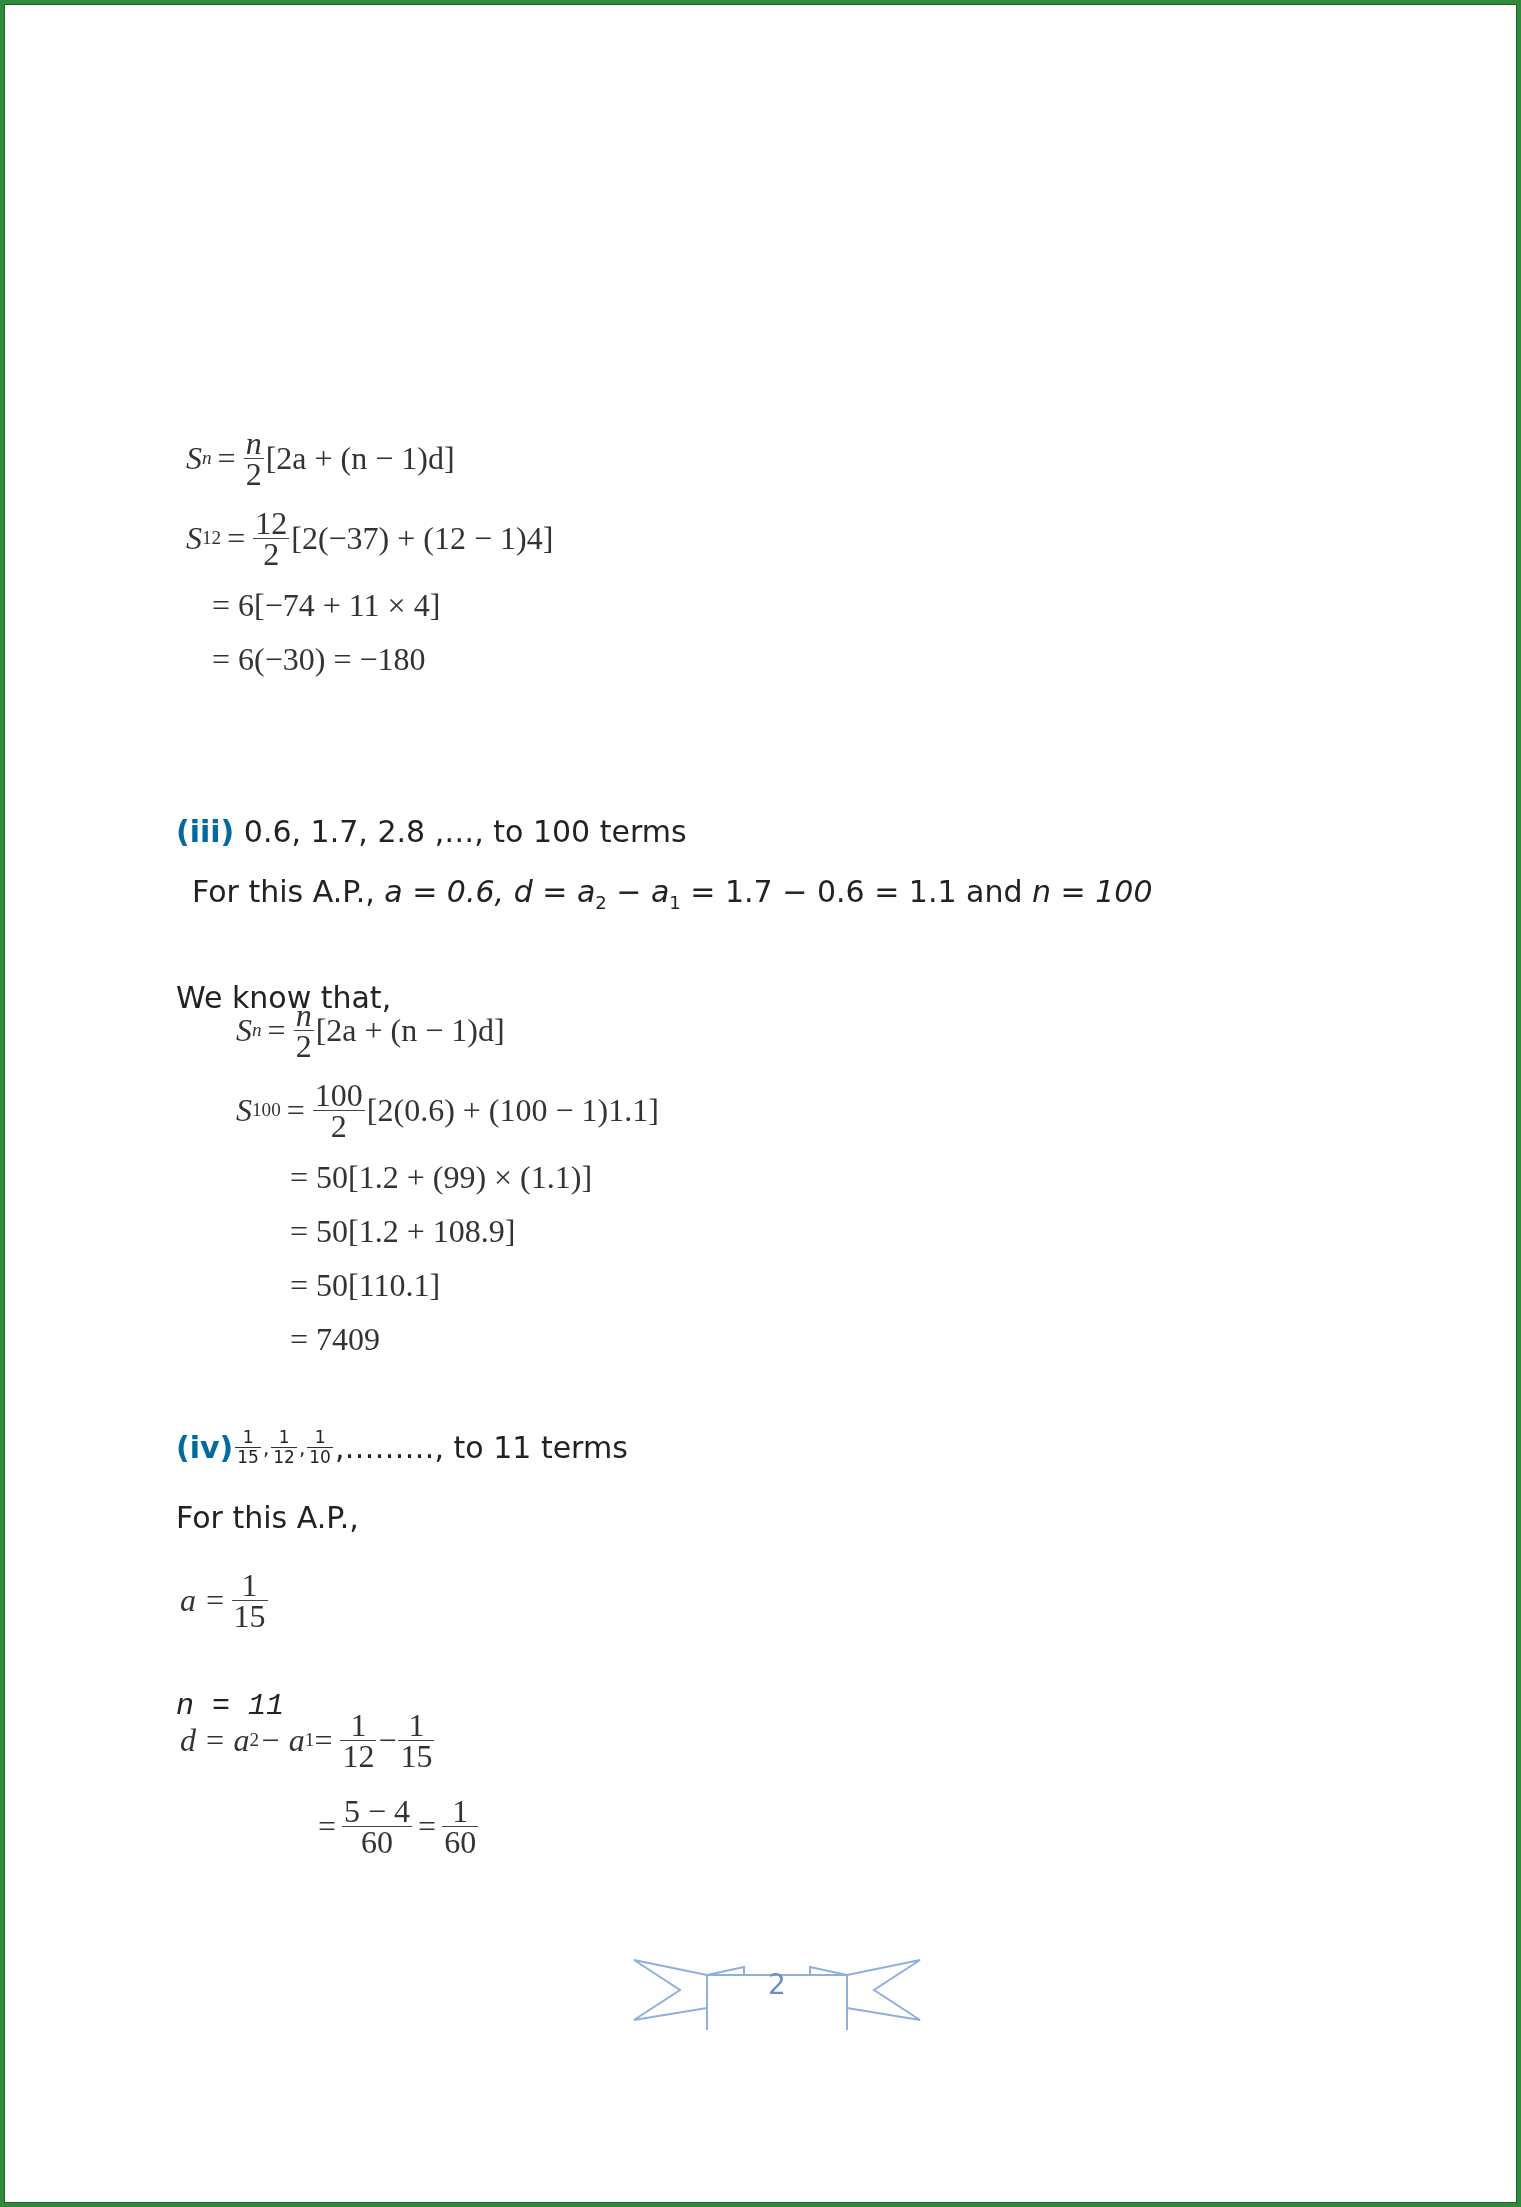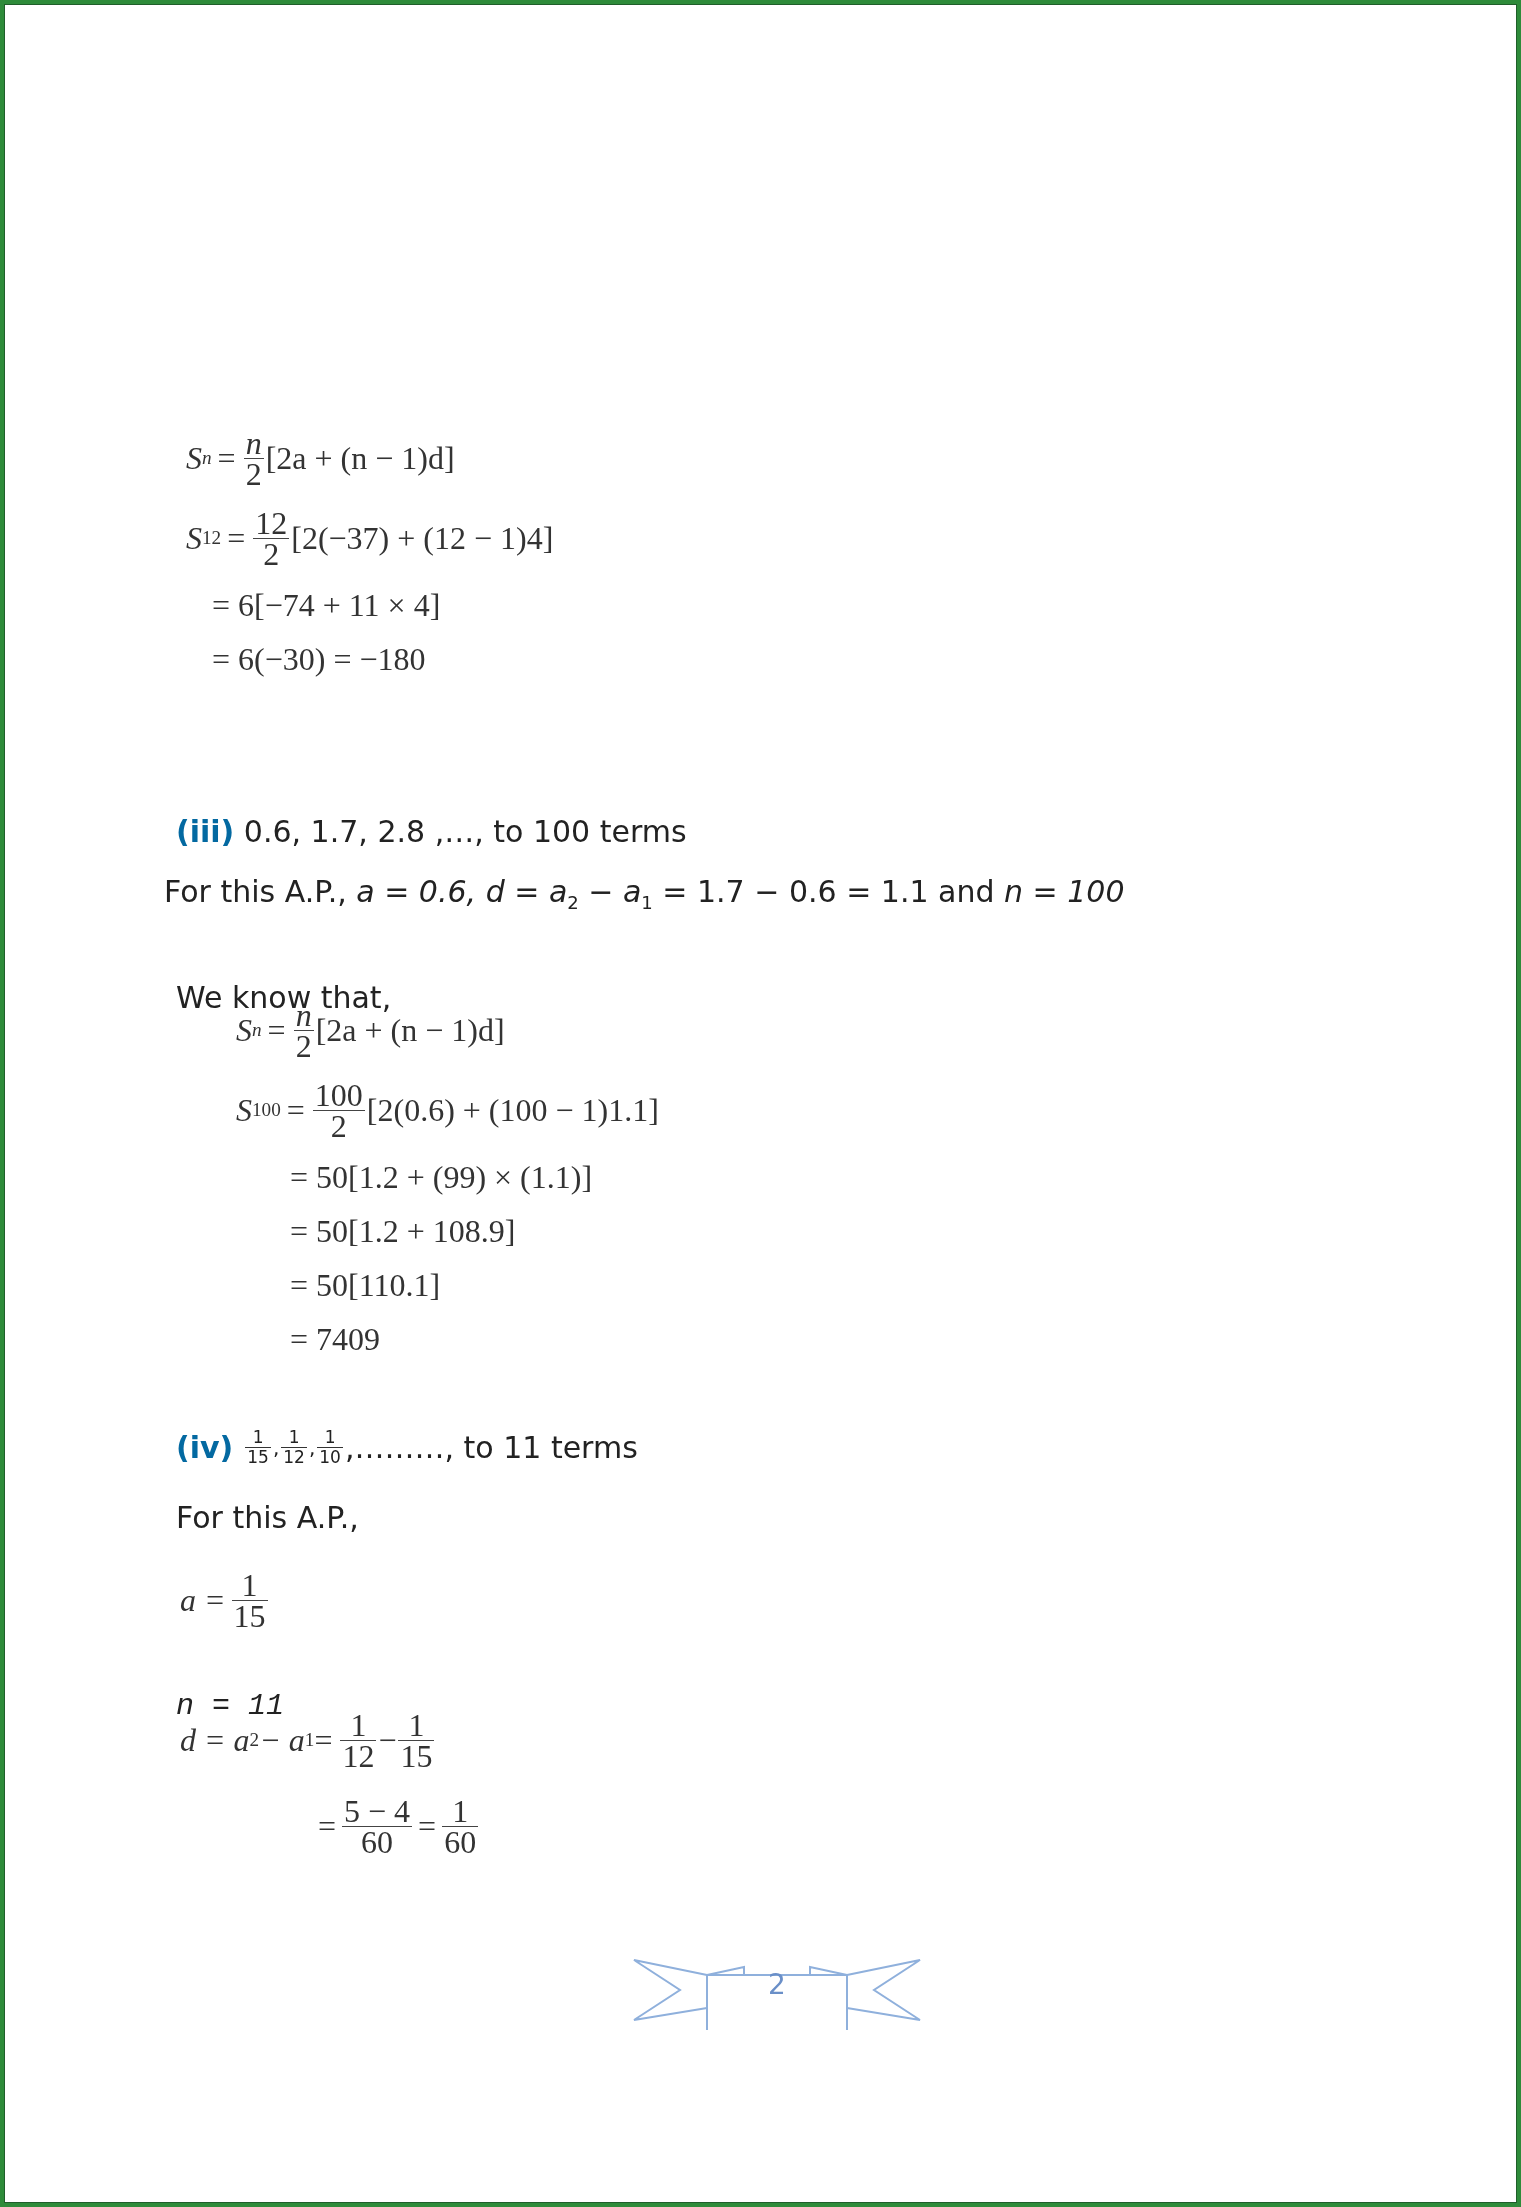--- a/index.html
+++ b/index.html
@@ -72,21 +72,21 @@
     <span>[2(−37) + (12 − 1)4]</span>
   </div>
   <div class="eqline indent">= 6[−74 + 11 × 4]</div>
   <div class="eqline indent">= 6(−30) = −180</div>
 </div>
 
 <div class="abs txt" style="left:176px; top:814px;">
   <span class="label-green">(iii)</span>
   <span>0.6, 1.7, 2.8 ,…, to 100 terms</span>
 </div>
-<div class="abs txt" style="left:164px; top:874px;">
+<div class="abs txt" style="left:192px; top:874px;">
   <span>For this A.P., </span><span class="it">a = 0.6, </span><span class="it">d = a</span><sub>2</sub><span class="it"> − a</span><sub>1</sub><span> = 1.7 − 0.6 = 1.1 and </span><span class="it">n = 100</span>
 </div>
 <div class="abs txt" style="left:176px; top:980px;">We know that,</div>
 
 <div class="abs math" style="left:236px; top:990px;">
   <div class="eqline tall">
     <span class="it">S</span>
       <sub class="it">n</sub>
     <span style="margin:0 6px">=</span>
     <span class="frac">
@@ -105,21 +105,21 @@
       </span>
     <span>[2(0.6) + (100 − 1)1.1]</span>
   </div>
   <div class="eqline indent2">= 50[1.2 + (99) × (1.1)]</div>
   <div class="eqline indent2">= 50[1.2 + 108.9]</div>
   <div class="eqline indent2">= 50[110.1]</div>
   <div class="eqline indent2">= 7409</div>
 </div>
 
 <div class="abs txt" style="left:176px; top:1428px; display:flex; align-items:center;">
-  <span class="label-green" style="margin-right:10px">(iv)</span>
+  <span class="label-green" style="">(iv)</span>
   <span class="frac small-frac">
       <span class="num">1</span>
       <span class="den">15</span>
     </span>
     <span style="font-size:20px">,</span>
   <span class="frac small-frac">
       <span class="num">1</span>
       <span class="den">12</span>
     </span>
     <span style="font-size:20px">,</span>

